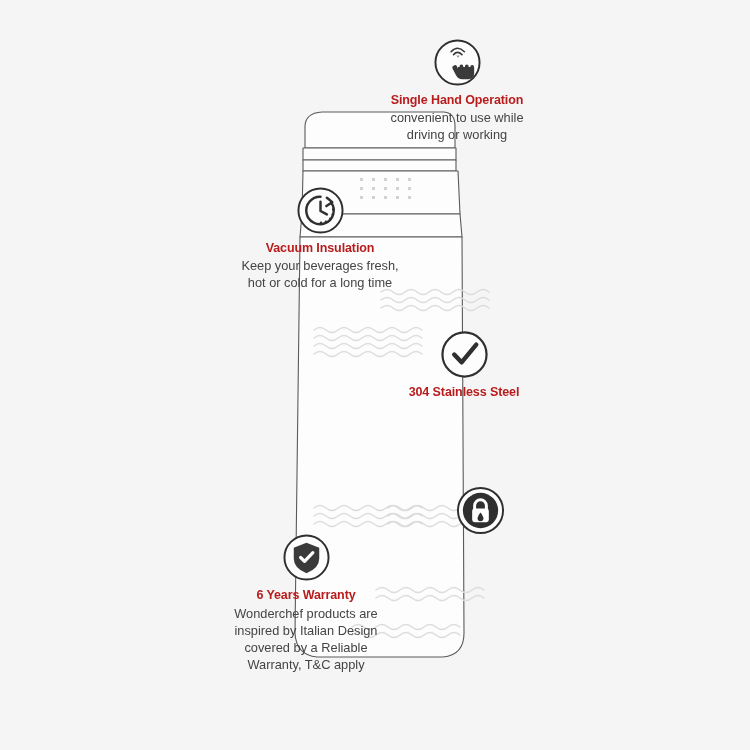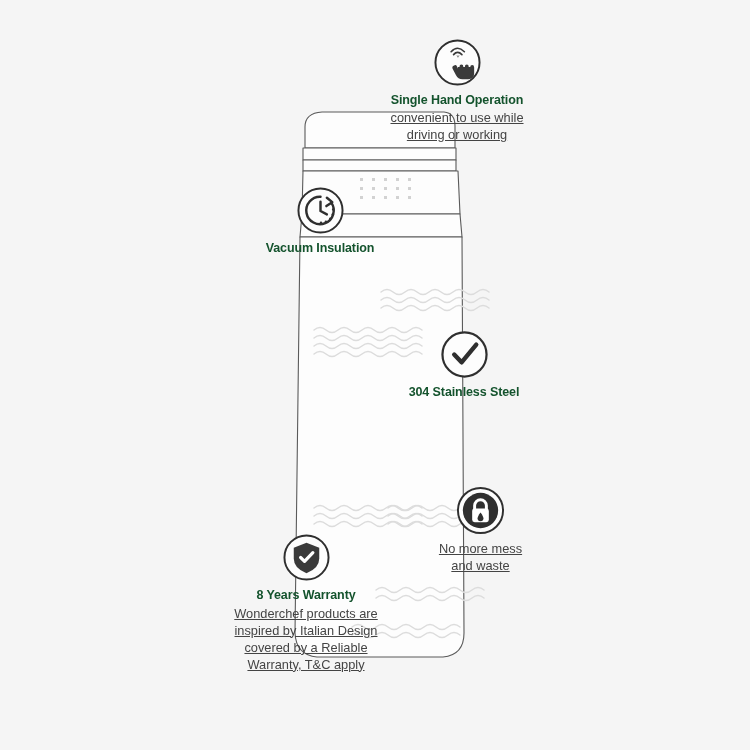--- a/index.html
+++ b/index.html
@@ -25,31 +25,30 @@
   .badge{
     width:49px;height:49px;border-radius:50%;
     margin:0 auto 6px auto;
     position:relative;
   }
   .badge svg{display:block;width:49px;height:49px;}
   .f-title{
     font-size:12.5px;
     font-weight:bold;
     letter-spacing:-0.1px;
-    color:#14532d;
+    color:#b91c1c;
     line-height:1.25;
     margin-bottom:1px;
     white-space:nowrap;
   }
   .f-desc{
     font-size:12.8px;
     font-weight:400;
     color:#444;
     line-height:1.32;
-    text-decoration:underline;
   }
 
   
   #feat-single{left:357px;top:38px;width:200px;}
   #feat-vacuum{left:220px;top:186px;width:200px;}
   #feat-steel {left:364px;top:330px;width:200px;}
   #feat-light {left:200px;top:398px;width:165px;}
   #feat-spill {left:398px;top:486px;width:165px;}
   #feat-warranty{left:196px;top:533px;width:220px;}
   #feat-warranty .f-desc{line-height:1.33;}
@@ -163,20 +162,24 @@
           <circle cx="76" cy="48" r="2.6"></circle>
             <circle cx="75" cy="58" r="2.6"></circle>
           <circle cx="70" cy="67" r="2.6"></circle>
             <circle cx="61" cy="73" r="2.6"></circle>
           <circle cx="51" cy="75" r="2.6"></circle>
         </g>
         <path d="M50 32 L50 51 L63 58" fill="none" stroke="#2f2f2f" stroke-width="5" stroke-linecap="round" stroke-linejoin="round"></path>
       </svg>
     </div>
     <div class="f-title">Vacuum Insulation</div>
+    <div class="f-desc">
+      <div>Keep your beverages fresh,</div>
+      <div>hot or cold for a long time</div>
+    </div>
   </div>
 
   <div class="feature" id="feat-steel">
     <div class="badge">
       <svg viewBox="0 0 100 100">
         <circle cx="50" cy="50" r="45" fill="#fdfdfd" stroke="#2f2f2f" stroke-width="4.5"></circle>
         <path d="M29 50 L44 66 L74 30" fill="none" stroke="#2f2f2f" stroke-width="9" stroke-linecap="round" stroke-linejoin="round"></path>
       </svg>
     </div>
     <div class="f-title">304 Stainless Steel</div>
@@ -186,35 +189,31 @@
   <div class="feature" id="feat-spill">
     <div class="badge">
       <svg viewBox="0 0 100 100">
         <circle cx="50" cy="50" r="46" fill="#fdfdfd" stroke="#2f2f2f" stroke-width="4"></circle>
         <circle cx="50" cy="50" r="36" fill="#2f2f2f"></circle>
         <path d="M38 48 l0 -8 a12 12 0 0 1 24 0 l0 8" fill="none" stroke="#ffffff" stroke-width="6"></path>
         <rect x="33" y="46" width="34" height="28" rx="5" fill="#ffffff"></rect>
         <path d="M50 54 q6 8 6 12 a6 6 0 0 1 -12 0 q0 -4 6 -12 z" fill="#2f2f2f"></path>
       </svg>
     </div>
-    <div class="f-desc">
-      <div>No more mess</div>
-      <div>and waste</div>
-    </div>
   </div>
 
   <div class="feature" id="feat-warranty">
     <div class="badge">
       <svg viewBox="0 0 100 100">
         <circle cx="50" cy="50" r="45" fill="#fdfdfd" stroke="#2f2f2f" stroke-width="4"></circle>
         <path d="M50 20 L76 30 L76 52 q0 20 -26 30 q-26 -10 -26 -30 L24 30 Z" fill="#3a3a3a"></path>
         <path d="M38 50 L46 58 L63 40" fill="none" stroke="#ffffff" stroke-width="6.5" stroke-linecap="round" stroke-linejoin="round"></path>
       </svg>
     </div>
-    <div class="f-title">8 Years Warranty</div>
+    <div class="f-title">6 Years Warranty</div>
     <div class="f-desc">
       <div>Wonderchef products are</div>
       <div>inspired by Italian Design</div>
       <div>covered by a Reliable</div>
       <div>Warranty, T&amp;C apply</div>
     </div>
   </div>
 
 </div>
 

